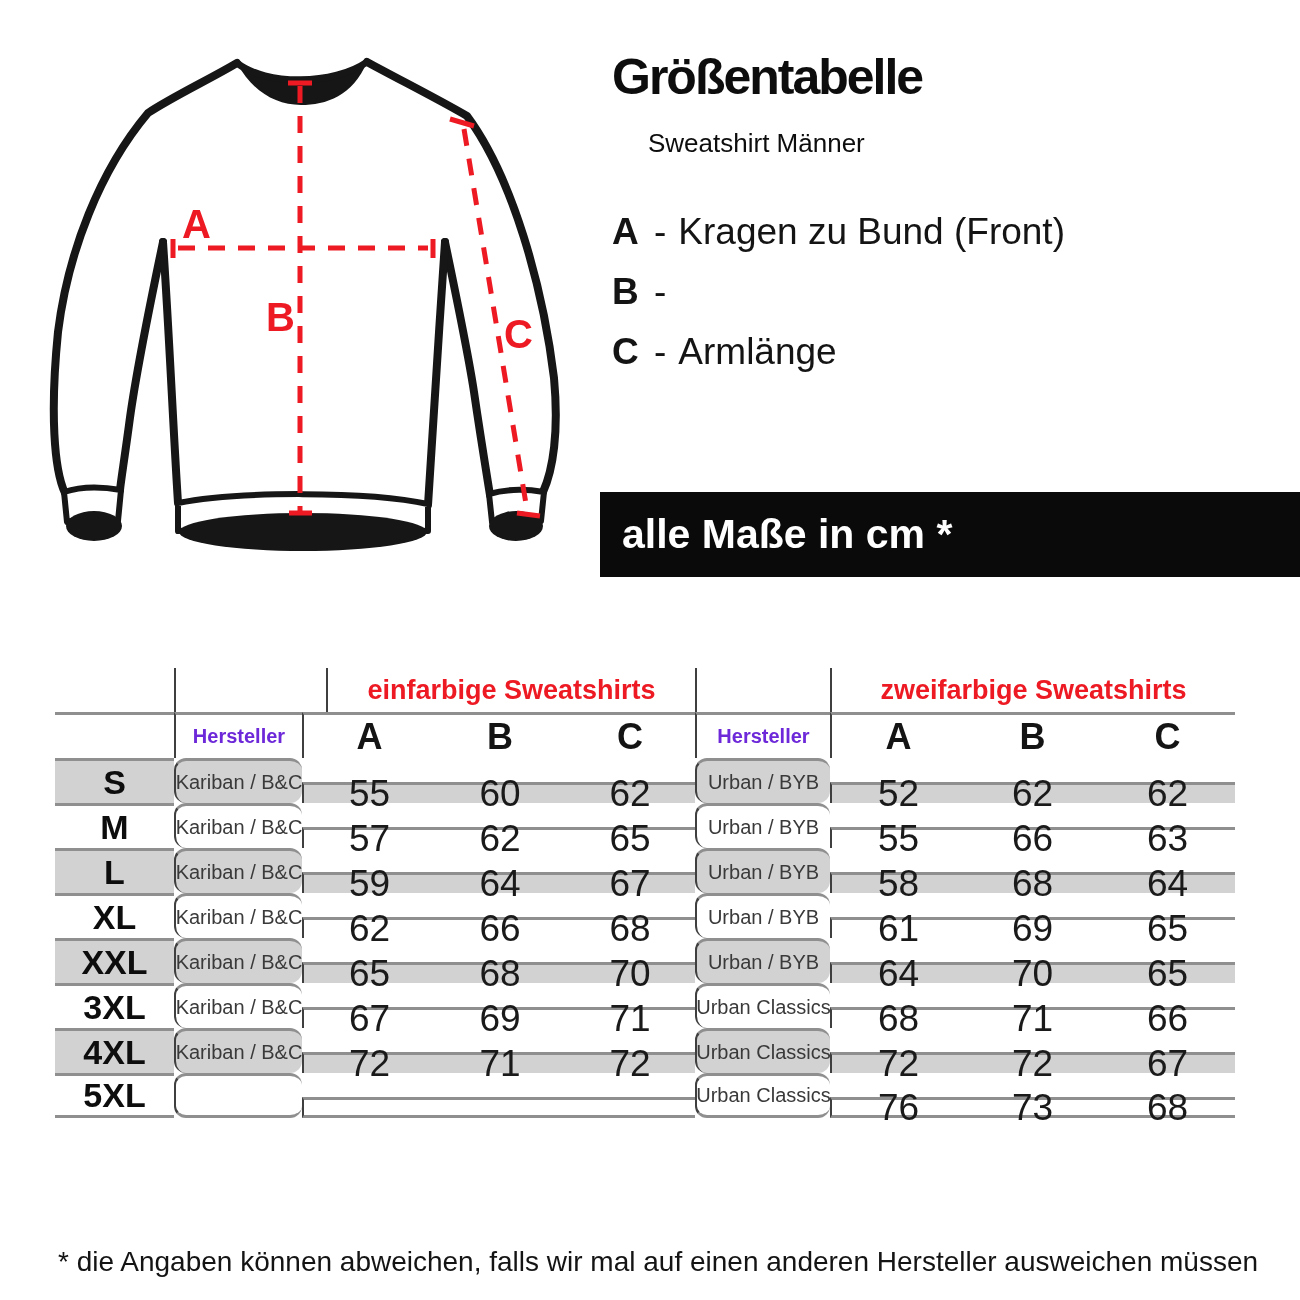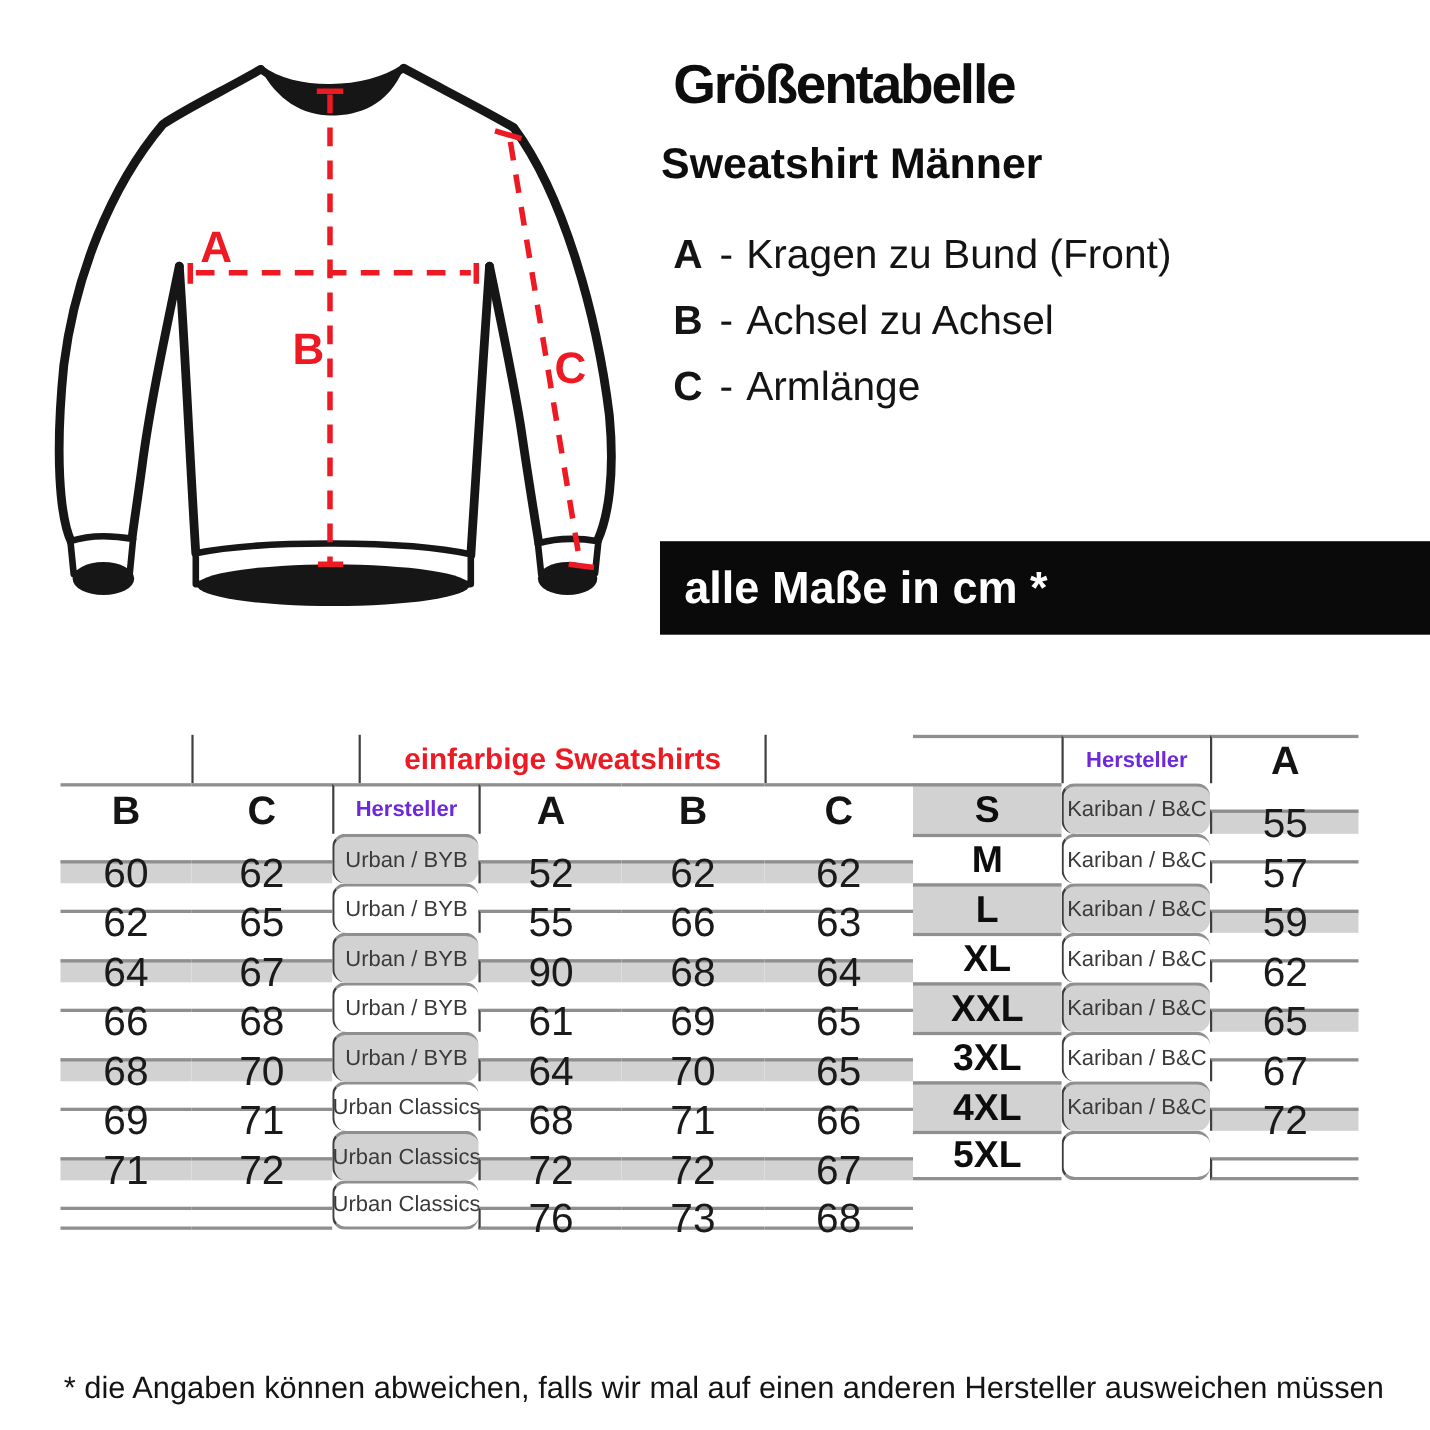--- a/index.html
+++ b/index.html
@@ -2,21 +2,21 @@
 <html><head>
 <meta charset="utf-8">
 <style>
   html,body{margin:0;padding:0;background:#fff;}
   #page{position:relative;width:1300px;height:1300px;background:#ffffff;overflow:hidden;
         font-family:"Liberation Sans",sans-serif;color:#161616;
         --red:#ed1a23;--rowgray:#d2d2d2;--hline:#8f8f8f;--vline:#3f3f3f;--ink:#161616;}
 
   
   .title{position:absolute;left:612px;top:48px;font-size:50px;font-weight:bold;letter-spacing:-2px;color:#0d0d0d;}
-  .subtitle{position:absolute;left:601px;top:128px;font-size:39px;font-weight:bold;color:#0d0d0d;}
+  .subtitle{position:absolute;left:648px;top:128px;font-size:26px;font-weight:normal;color:#0d0d0d;}
   .legend{position:absolute;left:612px;top:202px;}
   .legend-row{height:60px;display:flex;align-items:center;font-size:37px;color:#141414;}
   .legend-letter{font-weight:bold;min-width:36px;}
   .legend-sep{margin:0 12px 0 6px;}
 
   
   .banner{position:absolute;left:600px;top:492px;width:736px;height:85px;background:#0a0a0a;
           display:flex;align-items:center;}
   .banner-text{color:#ffffff;font-size:41px;font-weight:bold;padding-left:22px;}
 
@@ -98,38 +98,38 @@
 
   <div class="legend">
     <div class="legend-row">
       <span class="legend-letter">A</span>
       <span class="legend-sep">-</span>
       <span class="legend-text">Kragen zu Bund (Front)</span>
     </div>
     <div class="legend-row">
       <span class="legend-letter">B</span>
       <span class="legend-sep">-</span>
-      <span class="legend-text">Achsel zu Achsel</span>
     </div>
     <div class="legend-row">
       <span class="legend-letter">C</span>
       <span class="legend-sep">-</span>
       <span class="legend-text">Armlänge</span>
     </div>
   </div>
 
   <div class="banner">
     <span class="banner-text">alle Maße in cm *</span>
   </div>
 
   <div class="size-table" id="size-table">
       <div class="cell "></div>
       <div class="cell vl"></div>
       <div class="cell group-hd vl" style="grid-column: span 3; margin-left: 24px;">einfarbige Sweatshirts</div>
       <div class="cell vl"></div>
+      <div class="cell group-hd vl" style="grid-column: span 3;">zweifarbige Sweatshirts</div>
       <div class="cell hl"></div>
       <div class="cell hersteller-hd vl hl">Hersteller</div>
       <div class="cell abc-hd vl hl">A</div>
       <div class="cell abc-hd hl">B</div>
       <div class="cell abc-hd hl">C</div>
       <div class="cell hersteller-hd vl hl">Hersteller</div>
       <div class="cell abc-hd vl hl">A</div>
       <div class="cell abc-hd hl">B</div>
       <div class="cell abc-hd hl">C</div>
       <div class="cell size-lbl hl shade">S</div>
@@ -149,21 +149,21 @@
       <div class="cell hersteller vl hl">Urban / BYB</div>
       <div class="cell val vl hl">55</div>
       <div class="cell val hl">66</div>
       <div class="cell val hl">63</div>
       <div class="cell size-lbl hl shade">L</div>
       <div class="cell hersteller vl hl shade">Kariban / B&amp;C</div>
       <div class="cell val vl hl shade">59</div>
       <div class="cell val hl shade">64</div>
       <div class="cell val hl shade">67</div>
       <div class="cell hersteller vl hl shade">Urban / BYB</div>
-      <div class="cell val vl hl shade">90</div>
+      <div class="cell val vl hl shade">58</div>
       <div class="cell val hl shade">68</div>
       <div class="cell val hl shade">64</div>
       <div class="cell size-lbl hl">XL</div>
       <div class="cell hersteller vl hl">Kariban / B&amp;C</div>
       <div class="cell val vl hl">62</div>
       <div class="cell val hl">66</div>
       <div class="cell val hl">68</div>
       <div class="cell hersteller vl hl">Urban / BYB</div>
       <div class="cell val vl hl">61</div>
       <div class="cell val hl">69</div>

